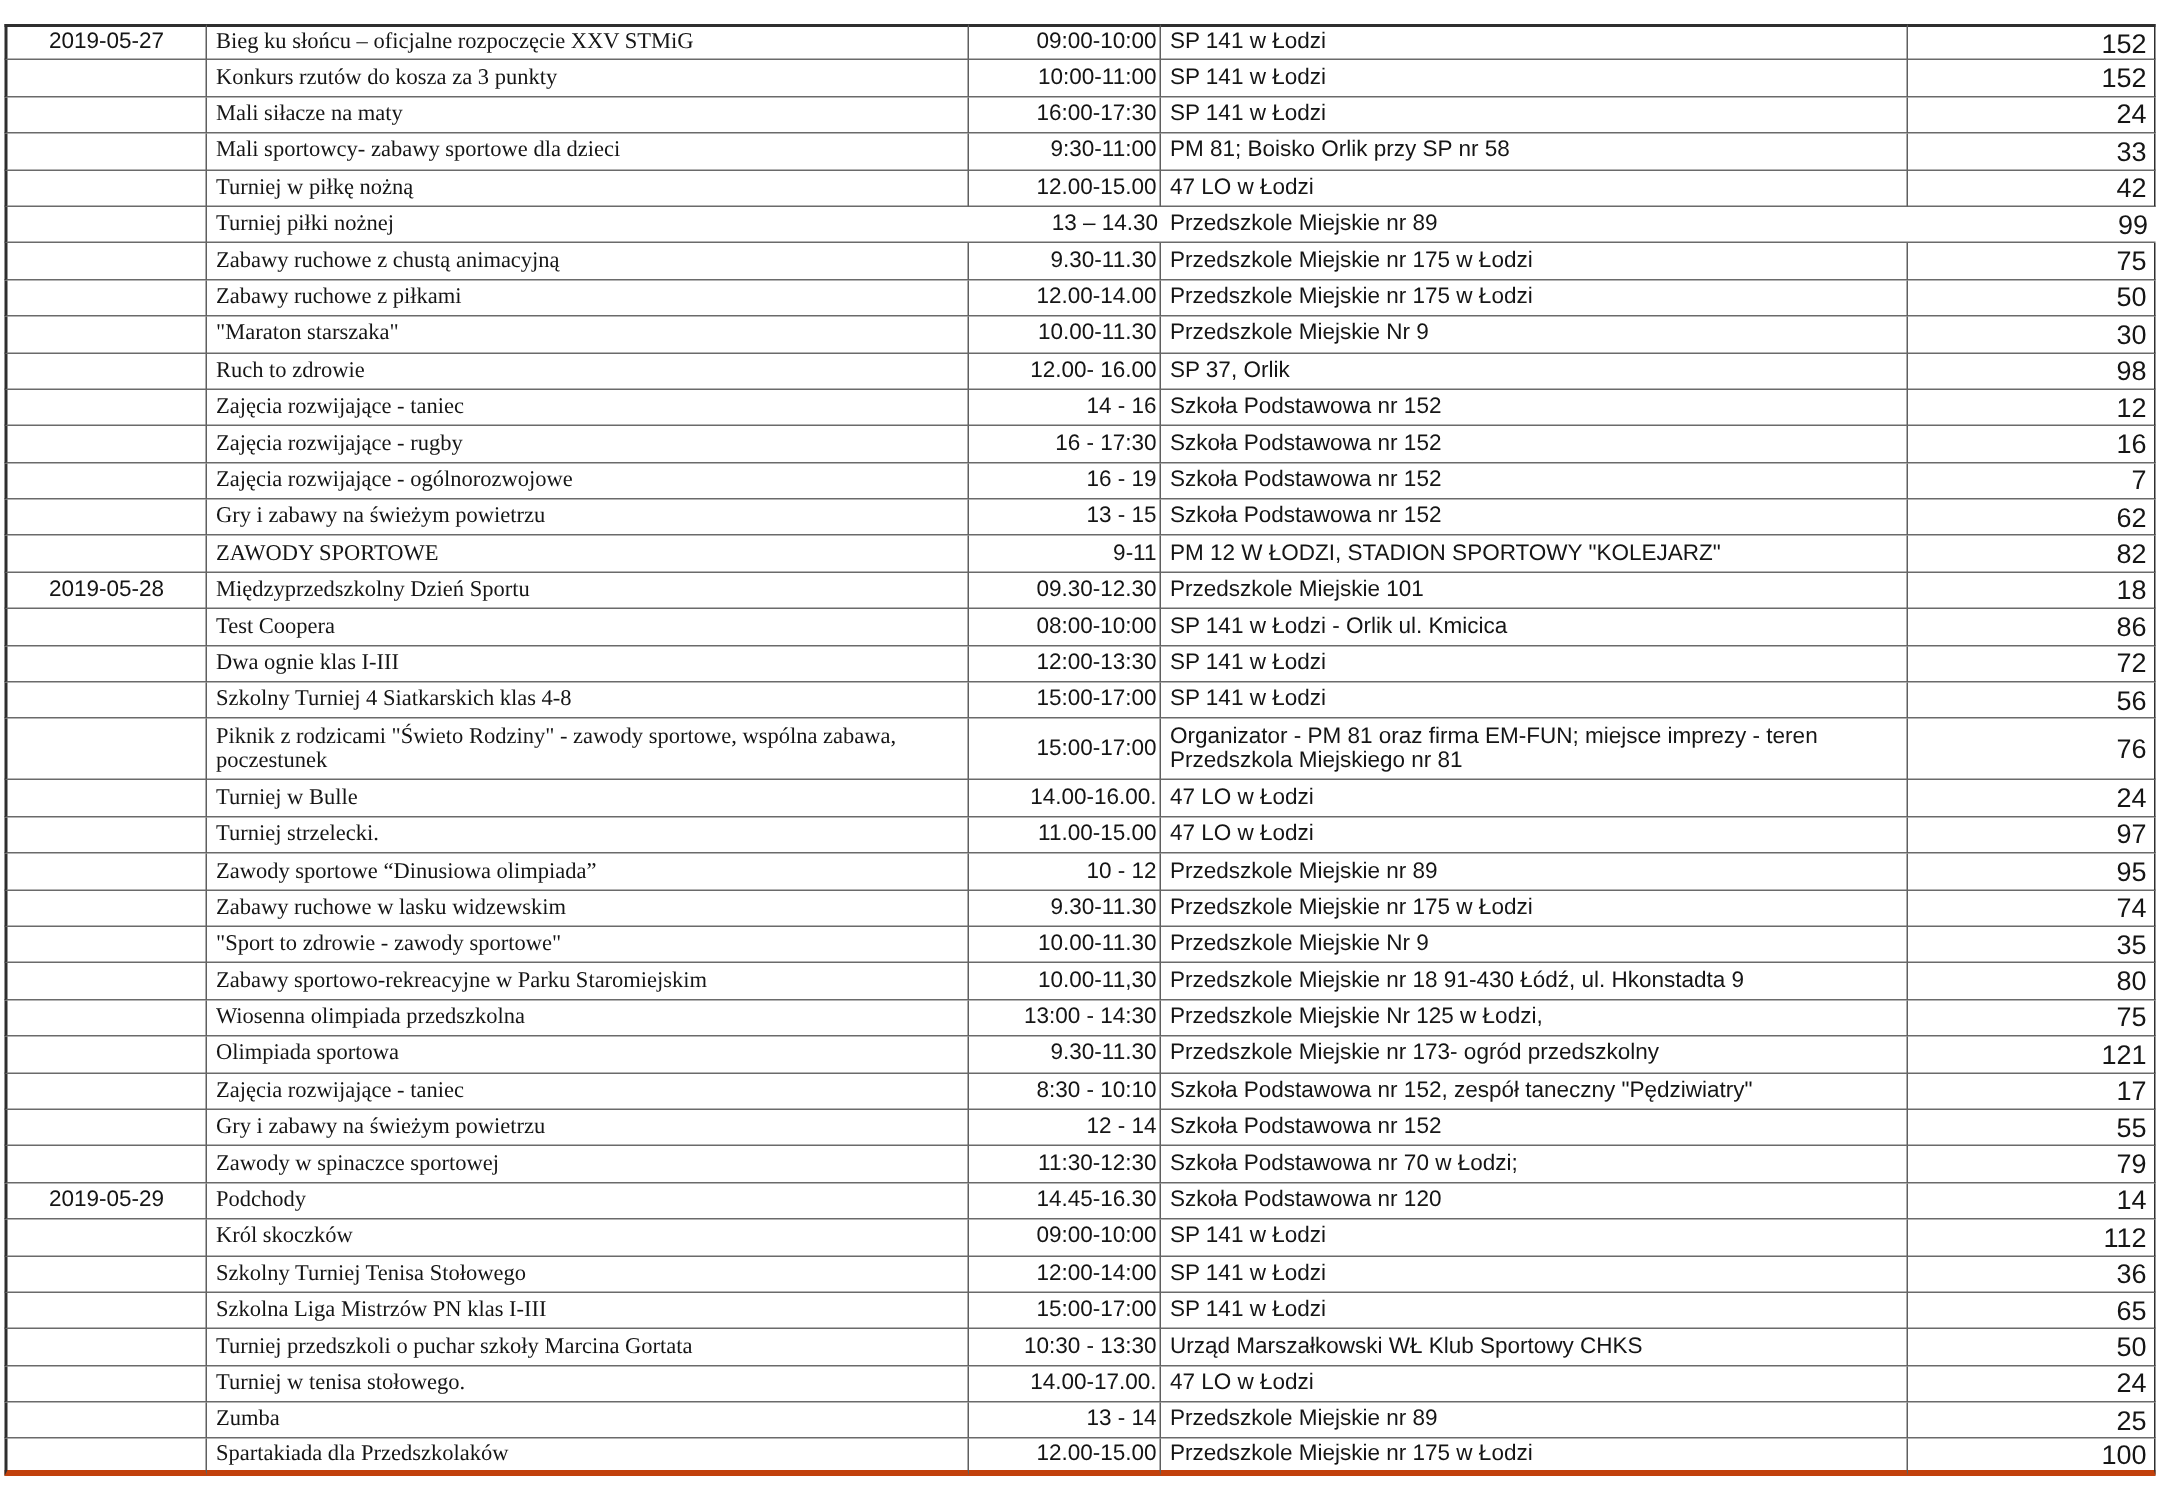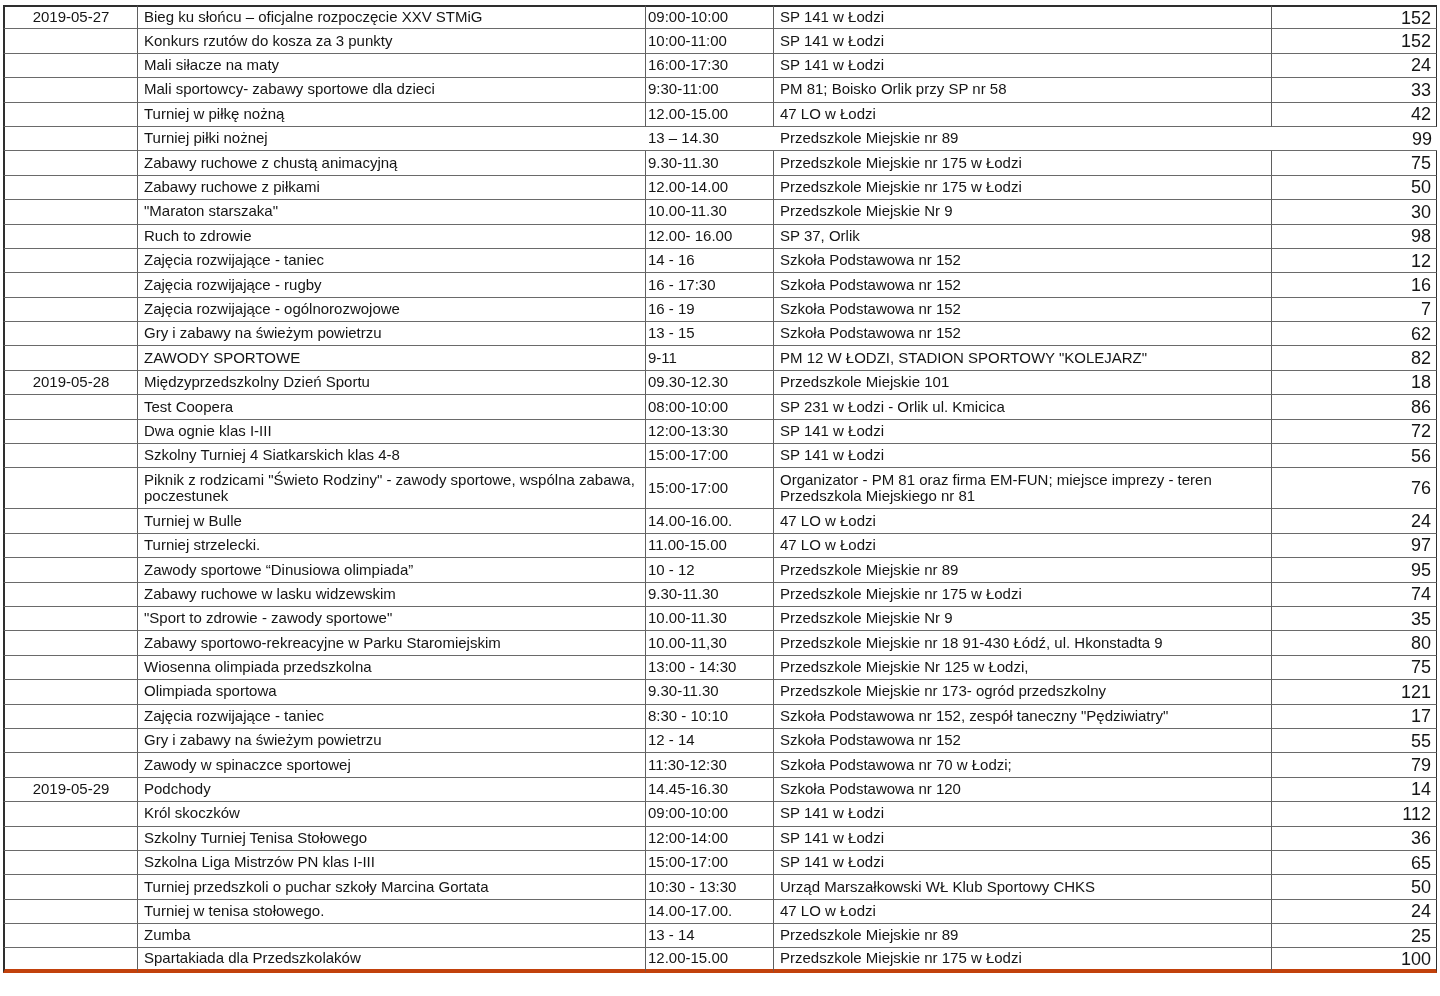--- a/index.html
+++ b/index.html
@@ -6,21 +6,21 @@
     margin: 0;
     padding: 0;
     width: 1440px;
     height: 996px;
     background: #ffffff;
     overflow: hidden;
   }
   .sheet {
     position: absolute;
     left: 3px;
-    top: 5px;
+    top: 16px;
   }
   table.grid {
     border-collapse: separate;
     border-spacing: 0;
     table-layout: fixed;
     width: 1434px;
     font-family: "Liberation Sans", "DejaVu Sans", sans-serif;
     color: #151515;
   }
   col.c-date { width: 135px; }
@@ -43,22 +43,22 @@
     overflow: hidden;
   }
   tr.tall td { white-space: normal; }
 
   
   td.date { border-left: 2px solid #2e2e2e; text-align: center; }
   tr.row:first-child td { border-top: 2px solid #2e2e2e; }
   tr.row:last-child td { border-bottom: 4px solid #c2410c; }
   td.count { border-right: 1px solid #2e2e2e; margin-top: 48px; }
 
-  td.event { text-align: left; padding-left: 6px; }
-  td.time { text-align: left; padding: 0 2px; }
+  td.event { text-align: left; padding-left: 6px; font-family: Liberation Serif, serif; }
+  td.time { text-align: right; padding: 0 2px; }
   td.loc { text-align: left; padding-left: 6px; }
   td.count {
     text-align: right;
     font-size: 18px;
     padding-right: 5px;
   }
 
   
   tr.no-verticals td.event,
   tr.no-verticals td.time,
@@ -187,21 +187,21 @@
     <td class="date">2019-05-28</td>
     <td class="event">Międzyprzedszkolny Dzień Sportu</td>
     <td class="time">09.30-12.30</td>
     <td class="loc">Przedszkole Miejskie 101</td>
     <td class="count">18</td>
   </tr>
         <tr class="row">
     <td class="date"></td>
     <td class="event">Test Coopera</td>
     <td class="time">08:00-10:00</td>
-    <td class="loc">SP 231 w Łodzi - Orlik ul. Kmicica</td>
+    <td class="loc">SP 141 w Łodzi - Orlik ul. Kmicica</td>
     <td class="count">86</td>
   </tr>
         <tr class="row">
     <td class="date"></td>
     <td class="event">Dwa ognie klas I-III</td>
     <td class="time">12:00-13:30</td>
     <td class="loc">SP 141 w Łodzi</td>
     <td class="count">72</td>
   </tr>
         <tr class="row">

